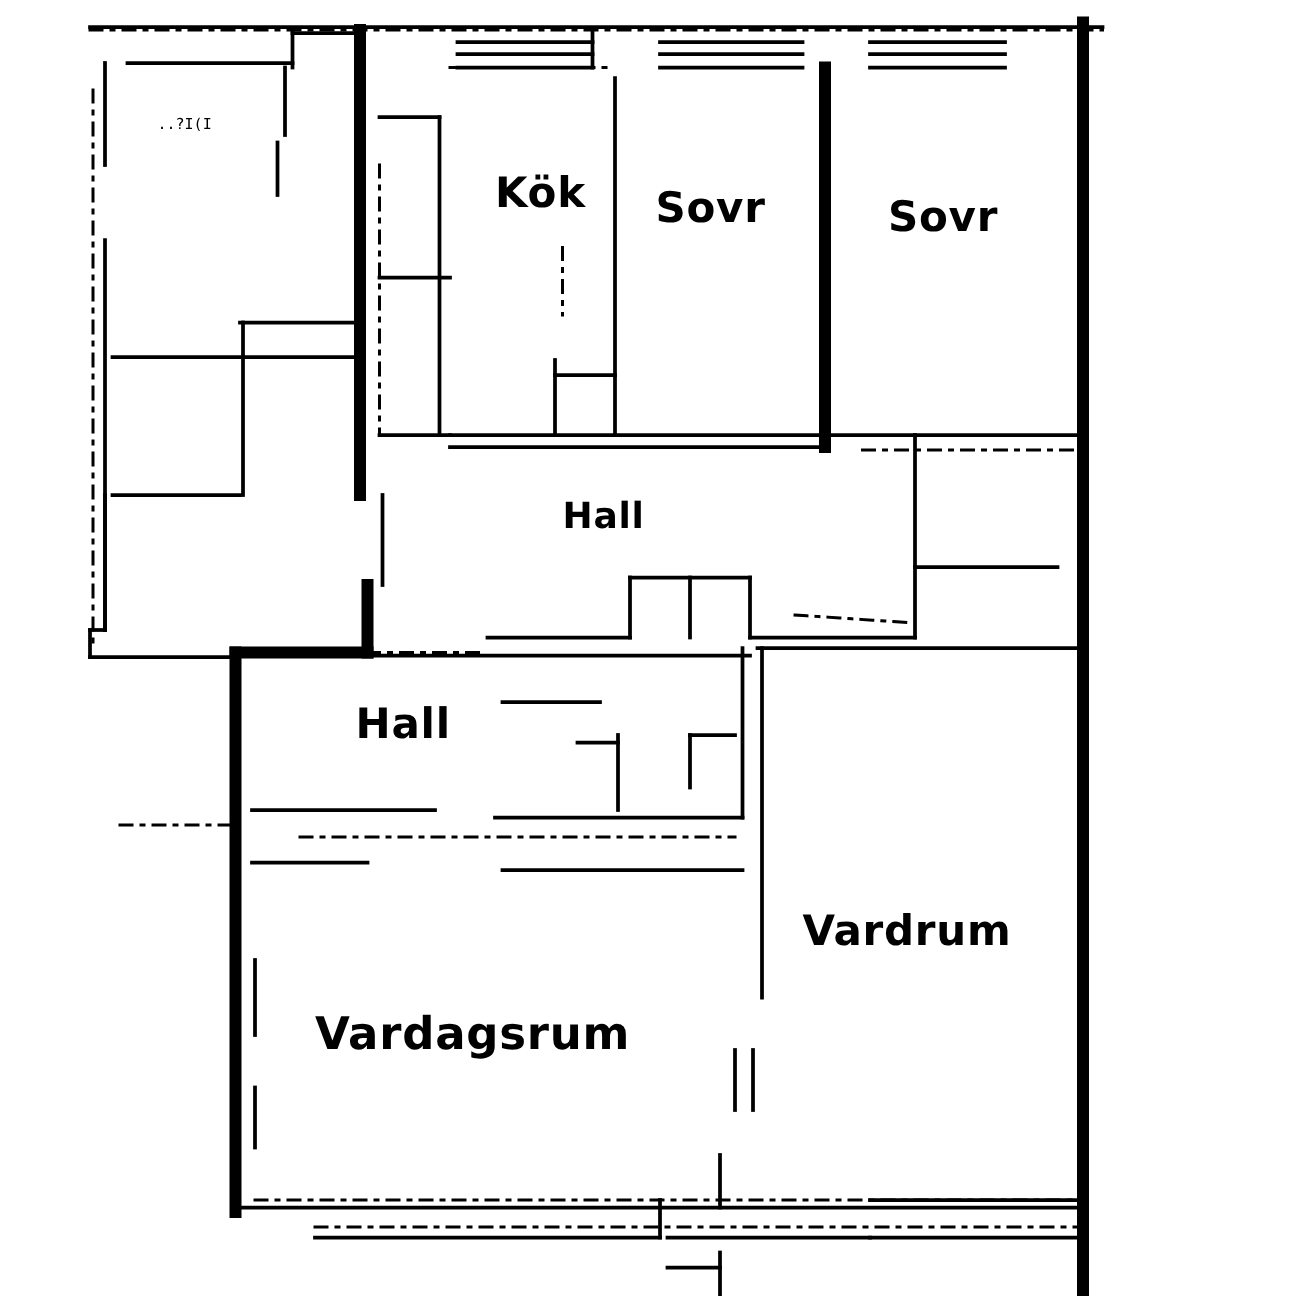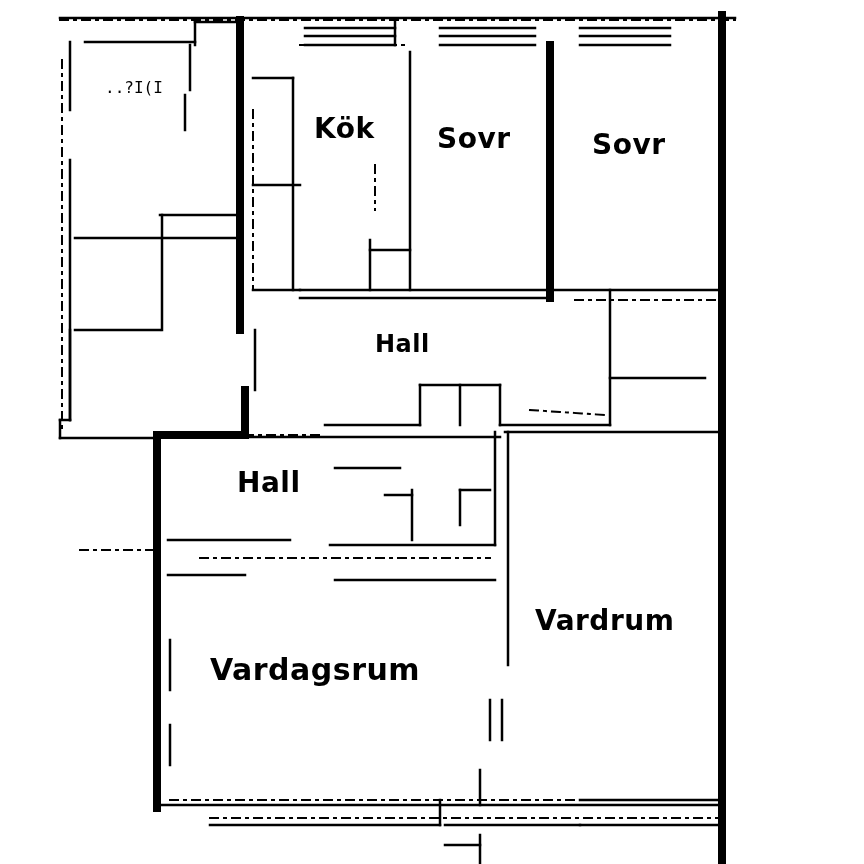--- a/index.html
+++ b/index.html
@@ -2,21 +2,21 @@
 <html><head>
   <meta charset="utf-8">
   <style>
     html, body { margin: 0; padding: 0; background: #ffffff; }
     body { width: 864px; height: 864px; overflow: hidden; position: relative; font-family: "DejaVu Sans", sans-serif; }
     #plan { position: absolute; left: 0; top: 0; width: 864px; height: 864px; }
     .room-label { position: absolute; color: #000; font-weight: bold; white-space: nowrap; letter-spacing: 0.5px; font-family: "DejaVu Sans", sans-serif; }
     .lbl-large { font-size: 30px; }
     .lbl-med { font-size: 28px; }
     .lbl-small { font-size: 24px; }
-    .faint-label { position: absolute; font-size: 16px; color: #000; font-family: "DejaVu Sans Mono", monospace; }
+    .faint-label { position: absolute; font-size: 10px; color: #000; font-family: "DejaVu Sans Mono", monospace; }
   </style>
 </head>
 <body>
 
 <svg id="plan" viewBox="0 0 864 864" xmlns="http://www.w3.org/2000/svg">
   <rect x="0" y="0" width="864" height="864" fill="#ffffff"></rect>
   <g id="thick-walls">
       <line x1="240" y1="20" x2="240" y2="330" stroke="#000000" stroke-width="8" stroke-linecap="square"></line>
       <line x1="722" y1="15" x2="722" y2="864" stroke="#000000" stroke-width="8" stroke-linecap="square"></line>
       <line x1="157" y1="435" x2="157" y2="808" stroke="#000000" stroke-width="8" stroke-linecap="square"></line>
@@ -107,21 +107,21 @@
       <line x1="530" y1="410" x2="605" y2="415" stroke="#000000" stroke-width="2" stroke-linecap="square" stroke-dasharray="8 6 2 6"></line>
       <line x1="200" y1="558" x2="490" y2="558" stroke="#000000" stroke-width="2" stroke-linecap="square" stroke-dasharray="8 6 2 6"></line>
       <line x1="300" y1="45" x2="410" y2="45" stroke="#000000" stroke-width="2" stroke-linecap="square" stroke-dasharray="8 6 2 6"></line>
       <line x1="575" y1="300" x2="720" y2="300" stroke="#000000" stroke-width="2" stroke-linecap="square" stroke-dasharray="8 6 2 6"></line>
       <line x1="170" y1="800" x2="720" y2="800" stroke="#000000" stroke-width="2" stroke-linecap="square" stroke-dasharray="8 6 2 6"></line>
       <line x1="210" y1="818" x2="720" y2="818" stroke="#000000" stroke-width="2" stroke-linecap="square" stroke-dasharray="8 6 2 6"></line>
     </g>
 </svg>
 
 <div id="labels">
-  <div class="room-label lbl-med" style="left: 314px; top: 112px;">Kök</div>
+  <div class="room-label lbl-med" style="left: 330px; top: 112px;">Kök</div>
   <div class="room-label lbl-med" style="left: 437px; top: 122px;">Sovr</div>
   <div class="room-label lbl-med" style="left: 592px; top: 128px;">Sovr</div>
   <div class="room-label lbl-small" style="left: 375px; top: 330px;">Hall</div>
   <div class="room-label lbl-med" style="left: 237px; top: 466px;">Hall</div>
   <div class="room-label lbl-med" style="left: 535px; top: 604px;">Vardrum</div>
-  <div class="room-label lbl-large" style="left: 210px; top: 652px; text-align: right;">Vardagsrum</div>
+  <div class="room-label lbl-large" style="left: 210px; top: 672px; text-align: right;">Vardagsrum</div>
 </div>
 <div class="faint-label" style="left: 105px; top: 78px;">..?I(I</div>
 
 </body></html>

